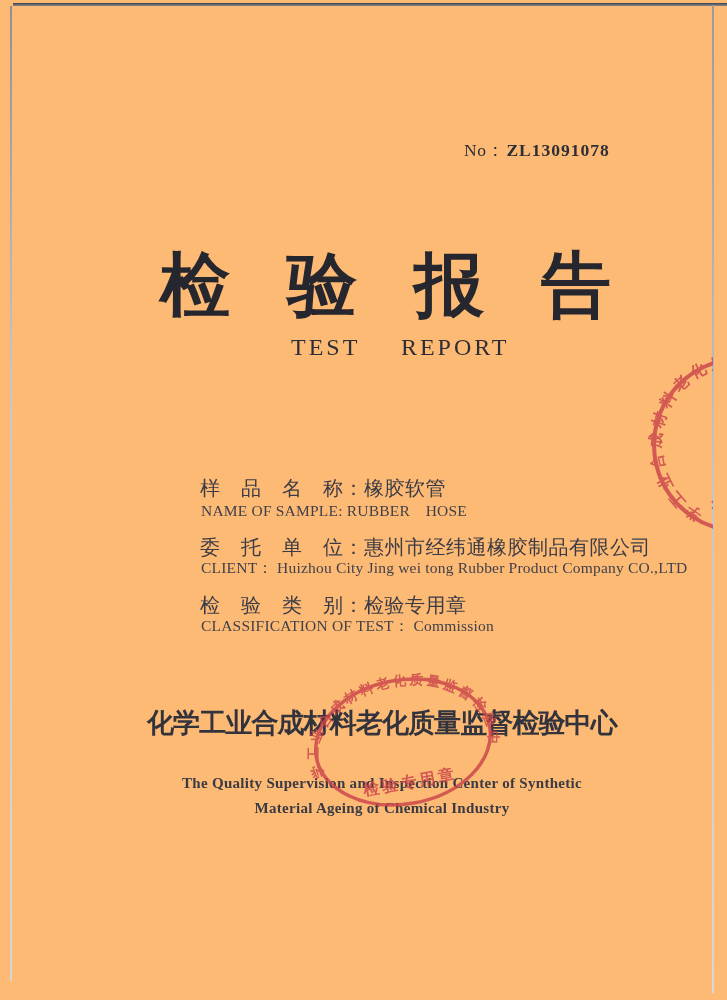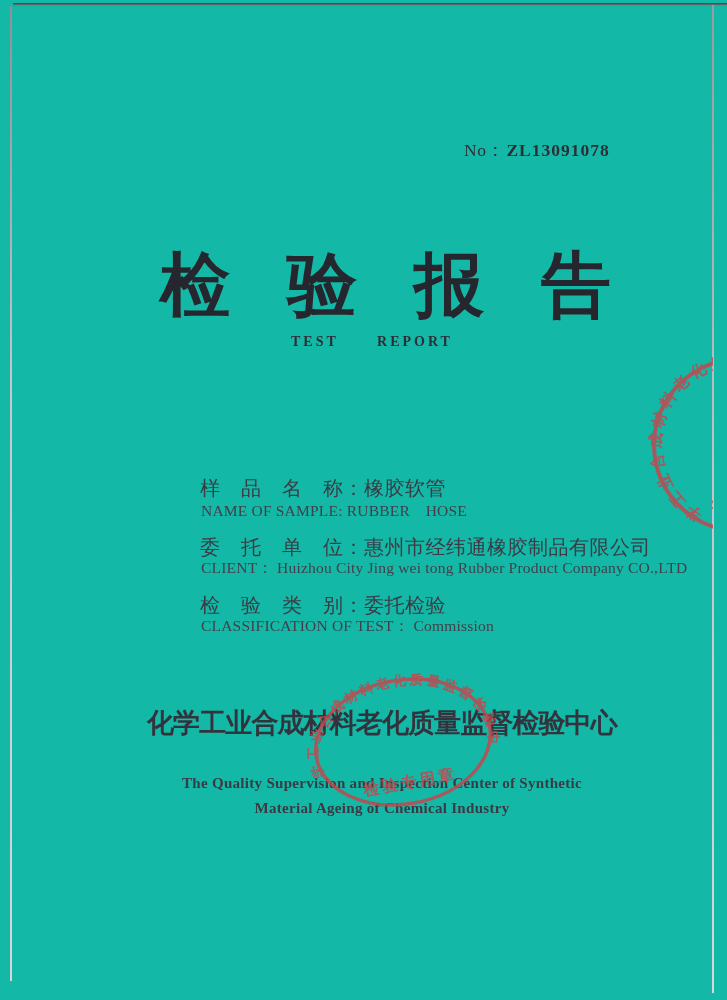--- a/index.html
+++ b/index.html
@@ -5,21 +5,21 @@
   * { margin:0; padding:0; box-sizing:border-box; }
   html,body { width:727px; height:1000px; }
   body {
     font-family: "Liberation Serif", "DejaVu Serif", serif;
     background:#f7f7f5;
     position:relative;
     overflow:hidden;
   }
   .canvas {
     position:absolute; left:0; top:0; width:727px; height:1000px;
-    background:#14b8a6;
+    background:#fdba74;
   }
   
   .edge-top {
     position:absolute; left:13px; top:3px; width:714px; height:3px;
     background:linear-gradient(to bottom,#3f3f46,#8a8a92);
   }
   .edge-left {
     position:absolute; left:10px; top:6px; width:2px; height:975px;
     background:linear-gradient(to bottom,#8f8f98,#c7c7cd 40%,#d6d6da);
   }
@@ -33,21 +33,21 @@
   }
   .report-no .no-label { font-weight:500; margin-right:2px; }
   .report-no .no-value { font-weight:700; letter-spacing:1px; }
   .title-zh {
     position:absolute; left:160px; top:247px;
     font-size:70px; font-weight:700; color:#26262e;
     letter-spacing:57px; white-space:nowrap; line-height:1.1;
   }
   .title-en {
     position:absolute; left:291px; top:334px;
-    font-size:14px; font-weight:700; color:#2e2e38;
+    font-size:24px; font-weight:400; color:#2e2e38;
     letter-spacing:3px; word-spacing:32px; white-space:pre;
   }
   .f-zh {
     position:absolute; left:200px;
     font-size:20px; color:#3b3b46; white-space:pre; letter-spacing:0.5px;
   }
   .f-en {
     position:absolute; left:201px;
     font-size:15.5px; color:#40404b; white-space:pre; letter-spacing:0.2px;
   }
@@ -90,21 +90,21 @@
 
   <div class="title-zh">检验报告</div>
   <div class="title-en">TEST REPORT</div>
 
   <div class="f-zh zh1">样　品　名　称：橡胶软管</div>
   <div class="f-en en1">NAME OF SAMPLE: RUBBER　HOSE</div>
 
   <div class="f-zh zh2">委　托　单　位：惠州市经纬通橡胶制品有限公司</div>
   <div class="f-en en2">CLIENT： Huizhou City Jing wei tong Rubber Product Company CO.,LTD</div>
 
-  <div class="f-zh zh3">检　验　类　别：委托检验</div>
+  <div class="f-zh zh3">检　验　类　别：检验专用章</div>
   <div class="f-en en3">CLASSIFICATION OF TEST： Commission</div>
 
   <div class="institute-zh">化学工业合成材料老化质量监督检验中心</div>
   <div class="institute-en inst-en1">The Quality Supervision and Inspection Center of Synthetic</div>
   <div class="institute-en inst-en2">Material Ageing of Chemical Industry</div>
 
   <div class="stamp-layer">
 
     <svg class="stamp stamp-oval" width="270" height="215" viewBox="0 0 270 215">
       <g transform="rotate(-10 133 107)" fill="#c9434a">

